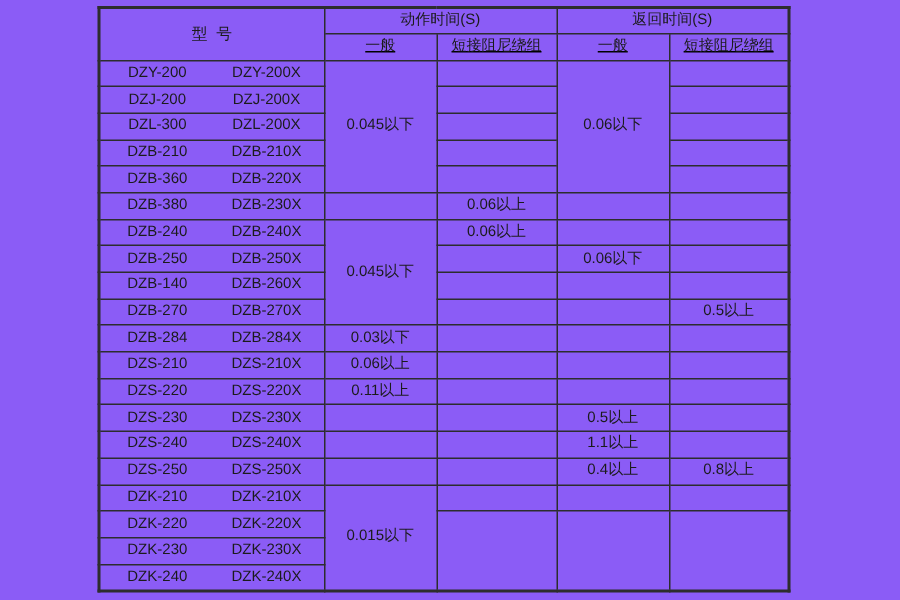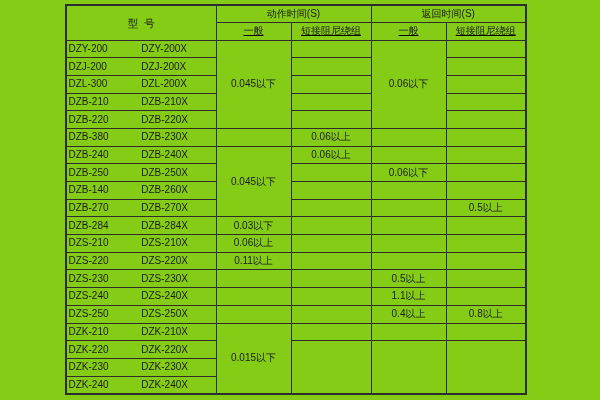--- a/index.html
+++ b/index.html
@@ -1,20 +1,20 @@
 <!DOCTYPE html>
 <html><head>
 <meta charset="utf-8">
 <style>
   html, body { margin: 0; padding: 0; background: #ffffff; }
   .stage {
     position: relative;
     width: 600px;
     height: 400px;
-    background: #84cc16;
+    background: #8b5cf6;
     font-family: "Liberation Sans", sans-serif;
     overflow: hidden;
   }
   table.spec {
     position: absolute;
     left: 65px;
     top: 4px;
     width: 460px;
     height: 389px;
     border-collapse: collapse;
@@ -38,21 +38,21 @@
     overflow: hidden;
     white-space: nowrap;
   }
   tr.hr1 { height: 17px; }
   tr.hr2 { height: 18px; text-decoration: underline; }
   tr.dr  { height: 17.7px; }
   td.model-header { white-space: pre; font-size: 10.5px; }
   td.model-cell span {
     display: inline-block;
     width: 49%;
-    text-align: left;
+    text-align: center;
   }
 </style>
 </head>
 <body>
 
 <div class="stage">
   <table class="spec">
     <colgroup>
       <col class="c-model">
         <col class="c-agen">
@@ -89,21 +89,21 @@
         <td class="model-cell"><span>DZL-300</span><span>DZL-200X</span></td>
         <td></td>
         <td></td>
       </tr>
       <tr class="dr">
         <td class="model-cell"><span>DZB-210</span><span>DZB-210X</span></td>
         <td></td>
         <td></td>
       </tr>
       <tr class="dr">
-        <td class="model-cell"><span>DZB-220</span><span>DZB-220X</span></td>
+        <td class="model-cell"><span>DZB-360</span><span>DZB-220X</span></td>
         <td></td>
         <td></td>
       </tr>
       <tr class="dr">
         <td class="model-cell"><span>DZB-380</span><span>DZB-230X</span></td>
         <td></td>
         <td>0.06以上</td>
         <td></td>
         <td></td>
       </tr>

